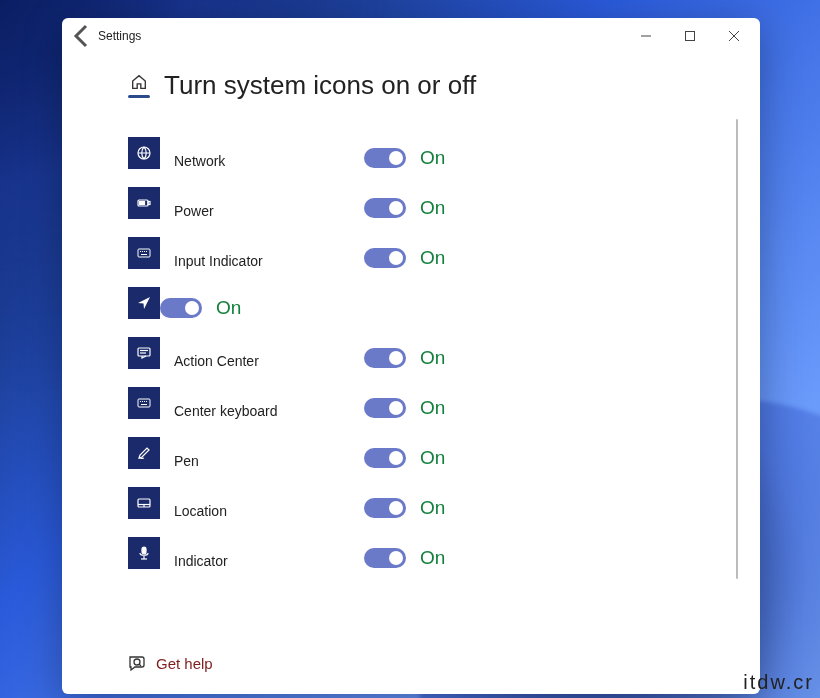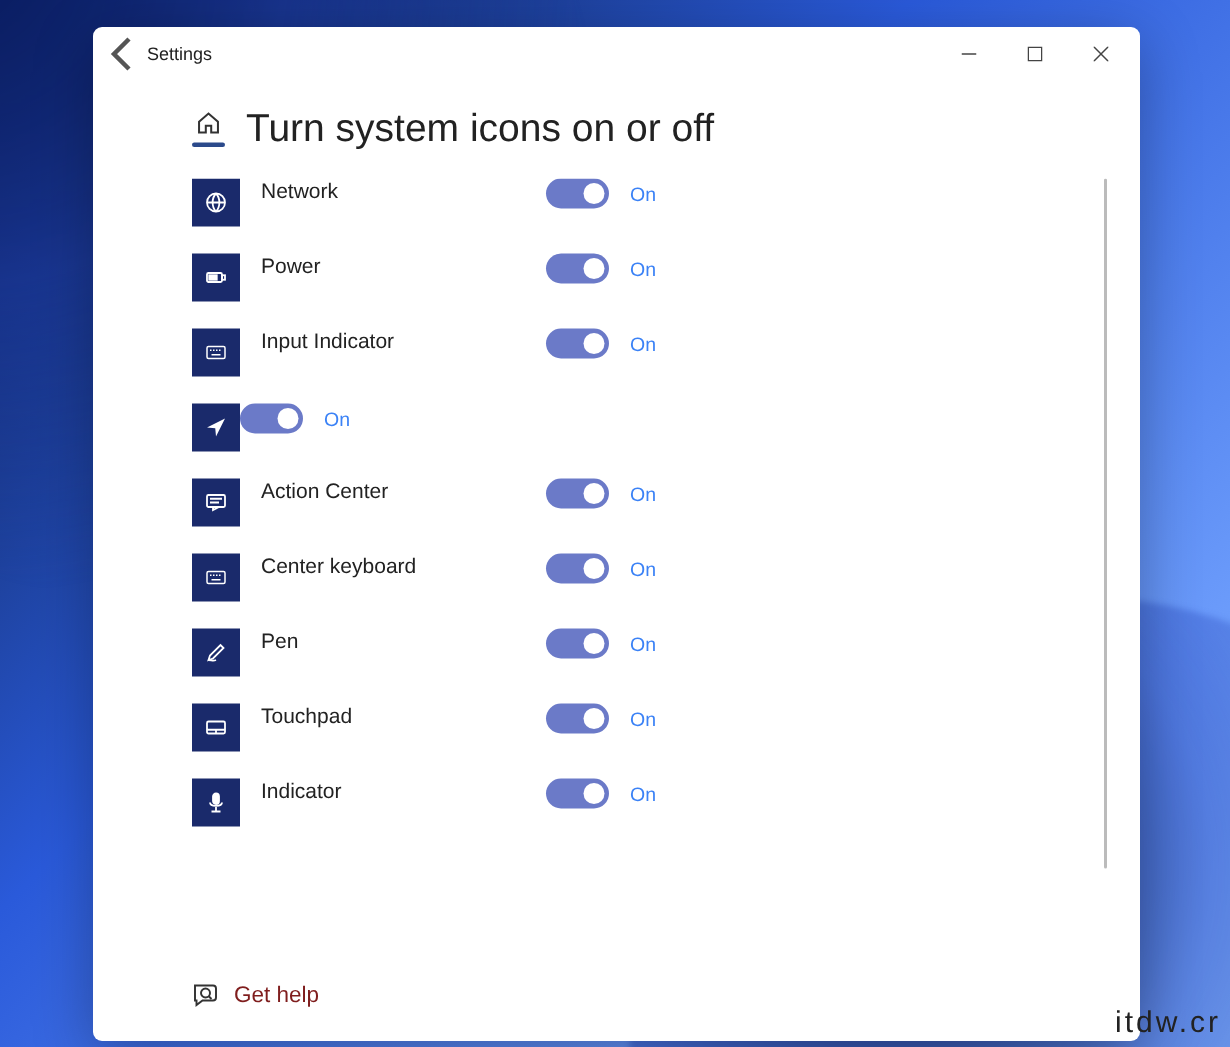--- a/index.html
+++ b/index.html
@@ -104,21 +104,21 @@
   }
   .scroll-indicator {
     position: absolute;
     top: 0; right: 0;
     width: 2px; height: 460px;
     background: #bbb;
     border-radius: 1px;
   }
   .row {
     display: flex;
-    align-items: flex-start;
+    align-items: flex-end;
     height: 50px;
     margin-bottom: 0px;
   }
   .icon-tile {
     width: 32px; height: 32px;
     background: #1a2a6b;
     display: flex;
     align-items: center;
     justify-content: center;
     color: #fff;
@@ -145,22 +145,22 @@
   }
   .toggle .knob {
     position: absolute;
     top: 3px;
     right: 3px;
     width: 14px; height: 14px;
     background: #fff;
     border-radius: 50%;
   }
   .toggle-state {
-    font-size: 13px;
-    color: #3b82f6;
+    font-size: 19px;
+    color: #15803d;
   }
   .footer {
     padding: 14px 0 14px 0;
     display: flex;
     align-items: center;
     gap: 10px;
   }
   .help-icon {
     width: 18px; height: 18px;
     color: #333;
@@ -351,21 +351,21 @@
       </div>
 
       <div class="row">
         <div class="icon-tile">
           <svg viewBox="0 0 16 16" fill="none" stroke="currentColor" stroke-width="1.2">
               <rect x="2" y="4" width="12" height="8" rx="1"></rect>
               <line x1="2" y1="9.5" x2="14" y2="9.5"></line>
               <line x1="8" y1="9.5" x2="8" y2="12"></line>
             </svg>
         </div>
-        <div class="row-label">Touchpad</div>
+        <div class="row-label">Location</div>
         <div class="toggle-wrap">
           <div class="toggle">
               <div class="knob"></div>
             </div>
           <div class="toggle-state">On</div>
         </div>
       </div>
 
       <div class="row">
         <div class="icon-tile">

